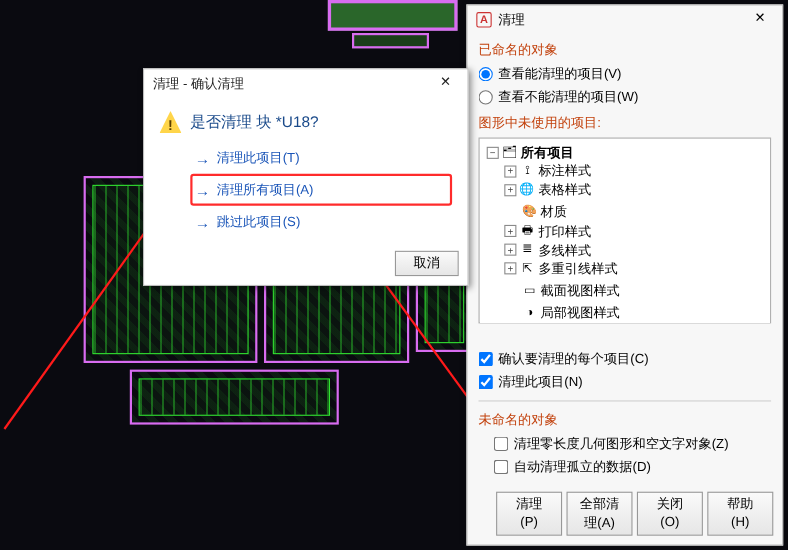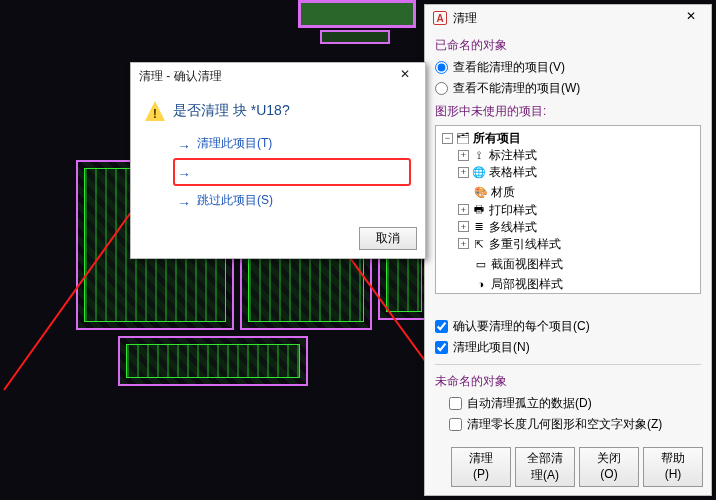--- a/index.html
+++ b/index.html
@@ -112,21 +112,21 @@
   .purge-title {
     display:flex; align-items:center; justify-content:space-between;
     padding: 4px 8px;
   }
   .autocad-ico {
     width:14px; height:14px; border:1px solid #c33; color:#c33;
     font-weight:bold; font-size:10px; display:inline-flex;
     align-items:center; justify-content:center; border-radius:2px;
   }
   .purge-body { padding: 4px 10px 6px 10px; flex:1; overflow:hidden; display:flex; flex-direction:column; }
-  .section-label { color:#701a75; margin: 2px 0 3px 0; }
+  .section-label { color:#c2410c; margin: 2px 0 3px 0; }
   .radio-row, .check-row {
     display:flex; align-items:center; gap:5px;
     padding: 2px 0;
   }
   .radio-row input, .check-row input { margin:0; }
   .tree-wrap {
     border:1px solid #b0b0b0;
     background:#fff;
     height: 186px;
     overflow:auto;
@@ -194,20 +194,21 @@
       <span class="warn-ico">!</span>
       <span>是否清理 块 *U18?</span>
     </div>
     <div class="opt-list">
       <div class="opt">
         <span class="arr">→</span>
         <span>清理此项目(T)</span>
       </div>
       <div class="opt highlight">
         <span class="arr">→</span>
+        <span>清理所有项目(A)</span>
       </div>
       <div class="opt">
         <span class="arr">→</span>
         <span>跳过此项目(S)</span>
       </div>
     </div>
   </div>
   <div class="dlg-footer">
     <div class="btn">取消</div>
   </div>
@@ -304,25 +305,25 @@
     <label class="check-row">
       <input type="checkbox" checked="" style="">
       <span>清理此项目(N)</span>
     </label>
 
     <div class="sep"></div>
     <div class="section-label">未命名的对象</div>
     <div class="sub-indent">
       <label class="check-row">
         <input type="checkbox" style="">
-        <span>自动清理孤立的数据(D)</span>
+        <span>清理零长度几何图形和空文字对象(Z)</span>
       </label>
       <label class="check-row">
         <input type="checkbox" style="">
-        <span>清理零长度几何图形和空文字对象(Z)</span>
+        <span>自动清理孤立的数据(D)</span>
       </label>
     </div>
   </div>
   <div class="purge-footer">
     <div class="btn">清理(P)</div>
     <div class="btn">全部清理(A)</div>
     <div class="btn">关闭(O)</div>
     <div class="btn">帮助(H)</div>
   </div>
 </div>

